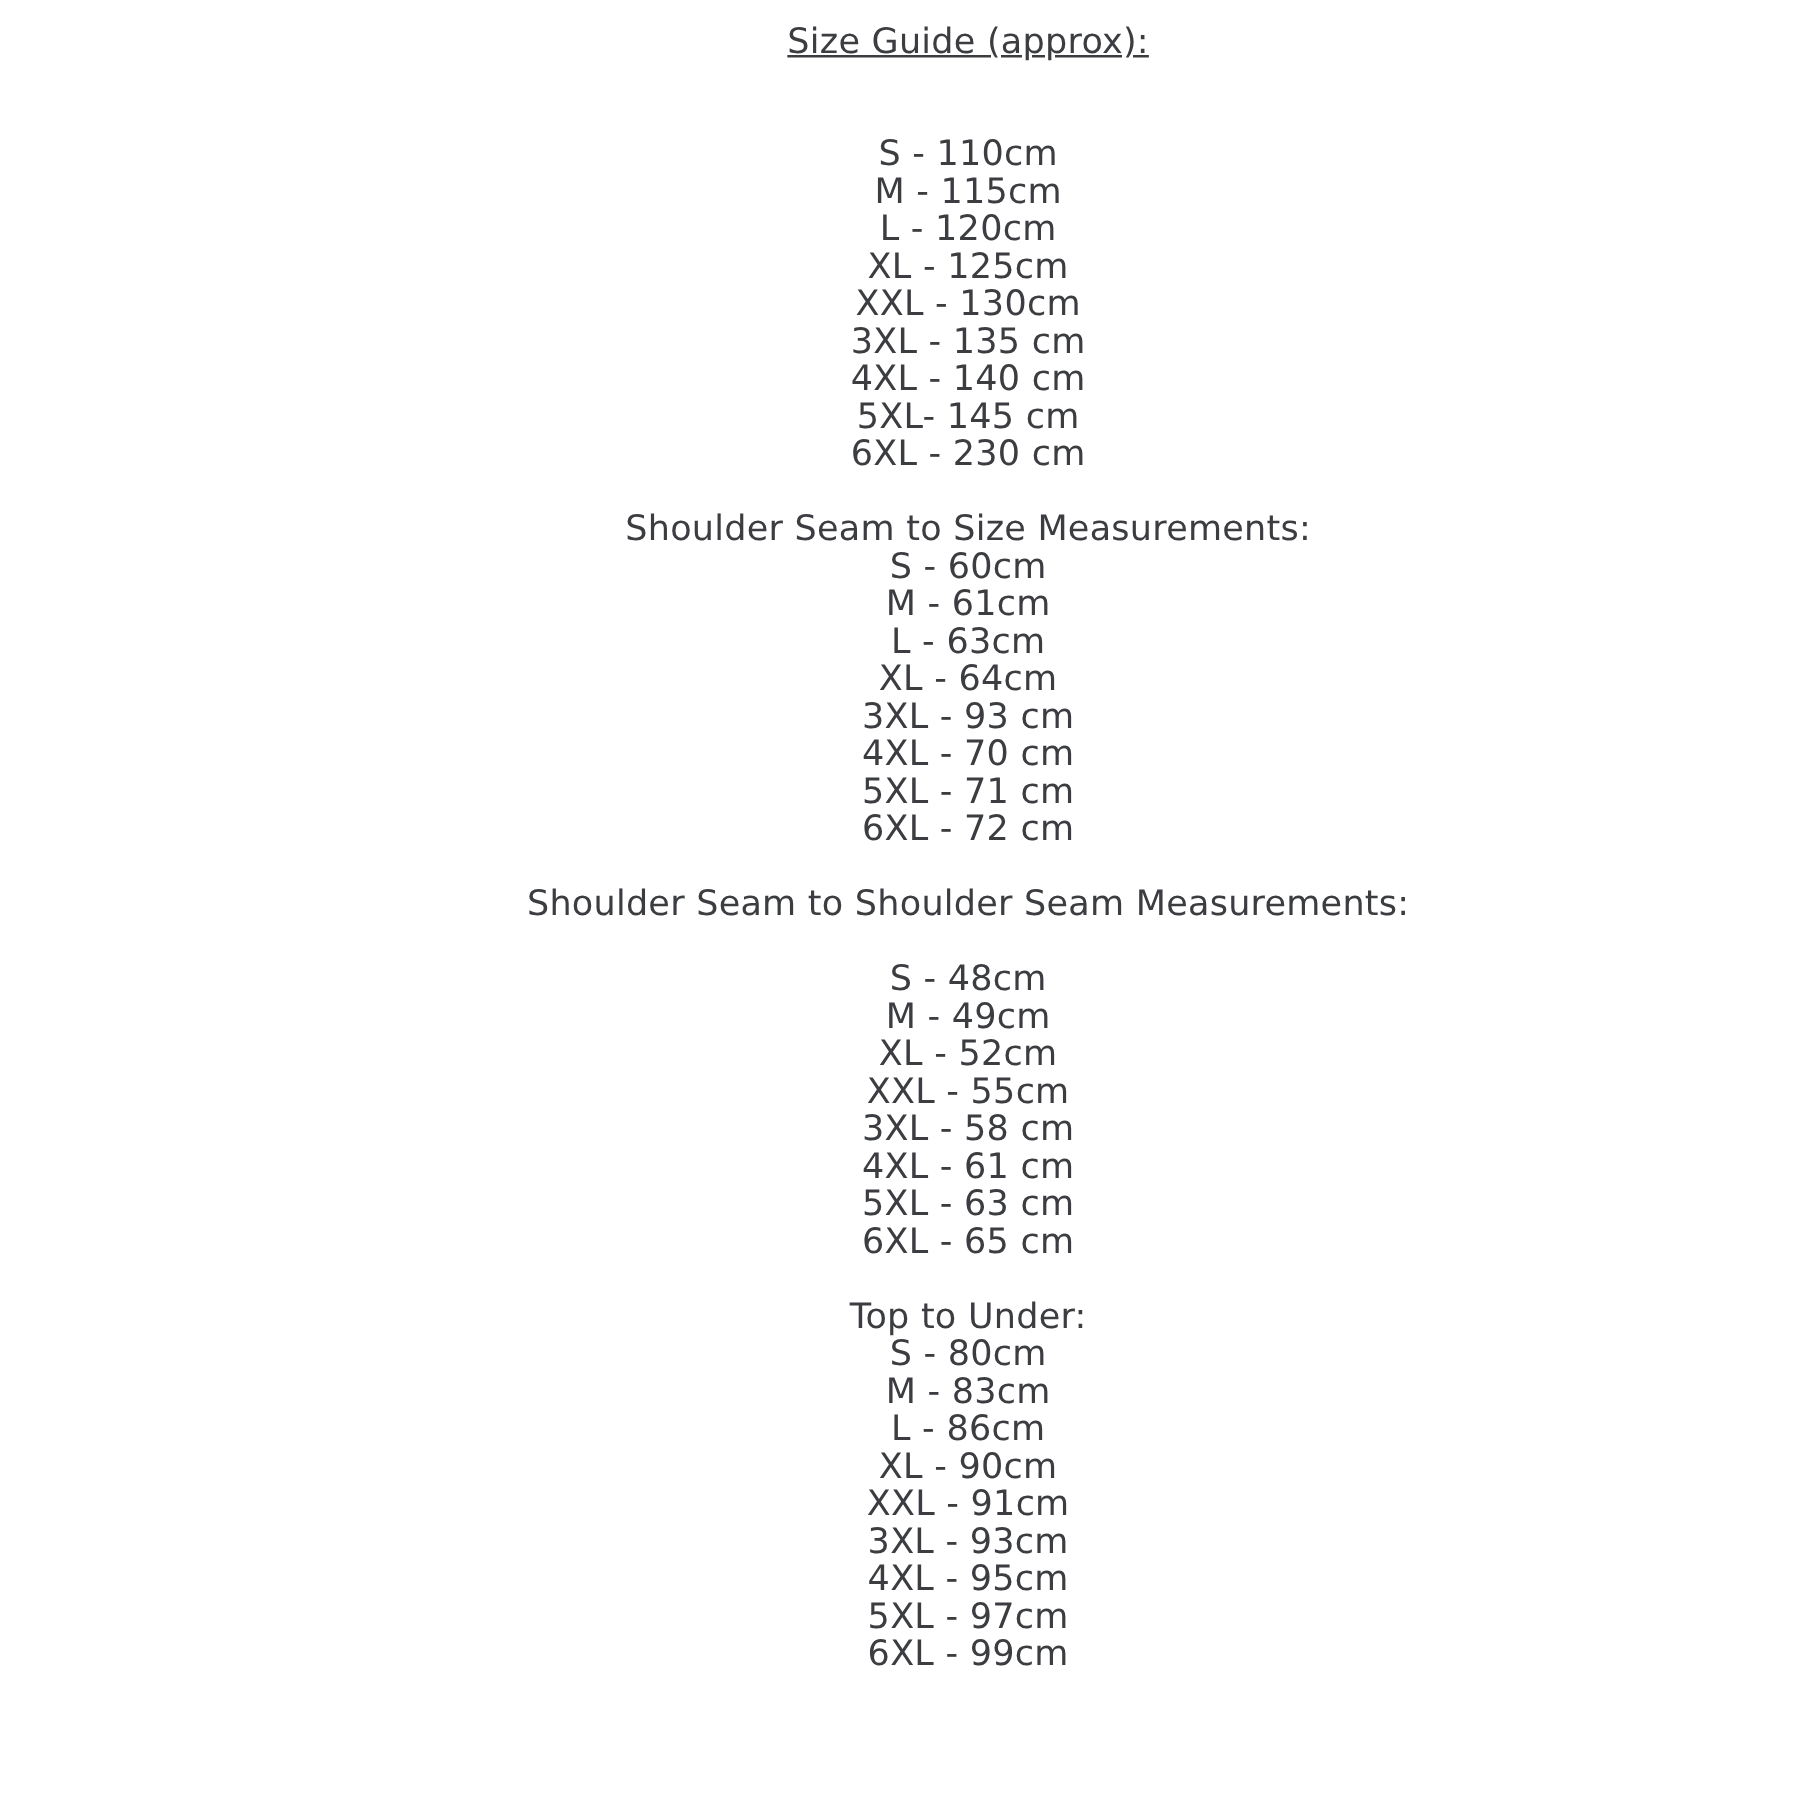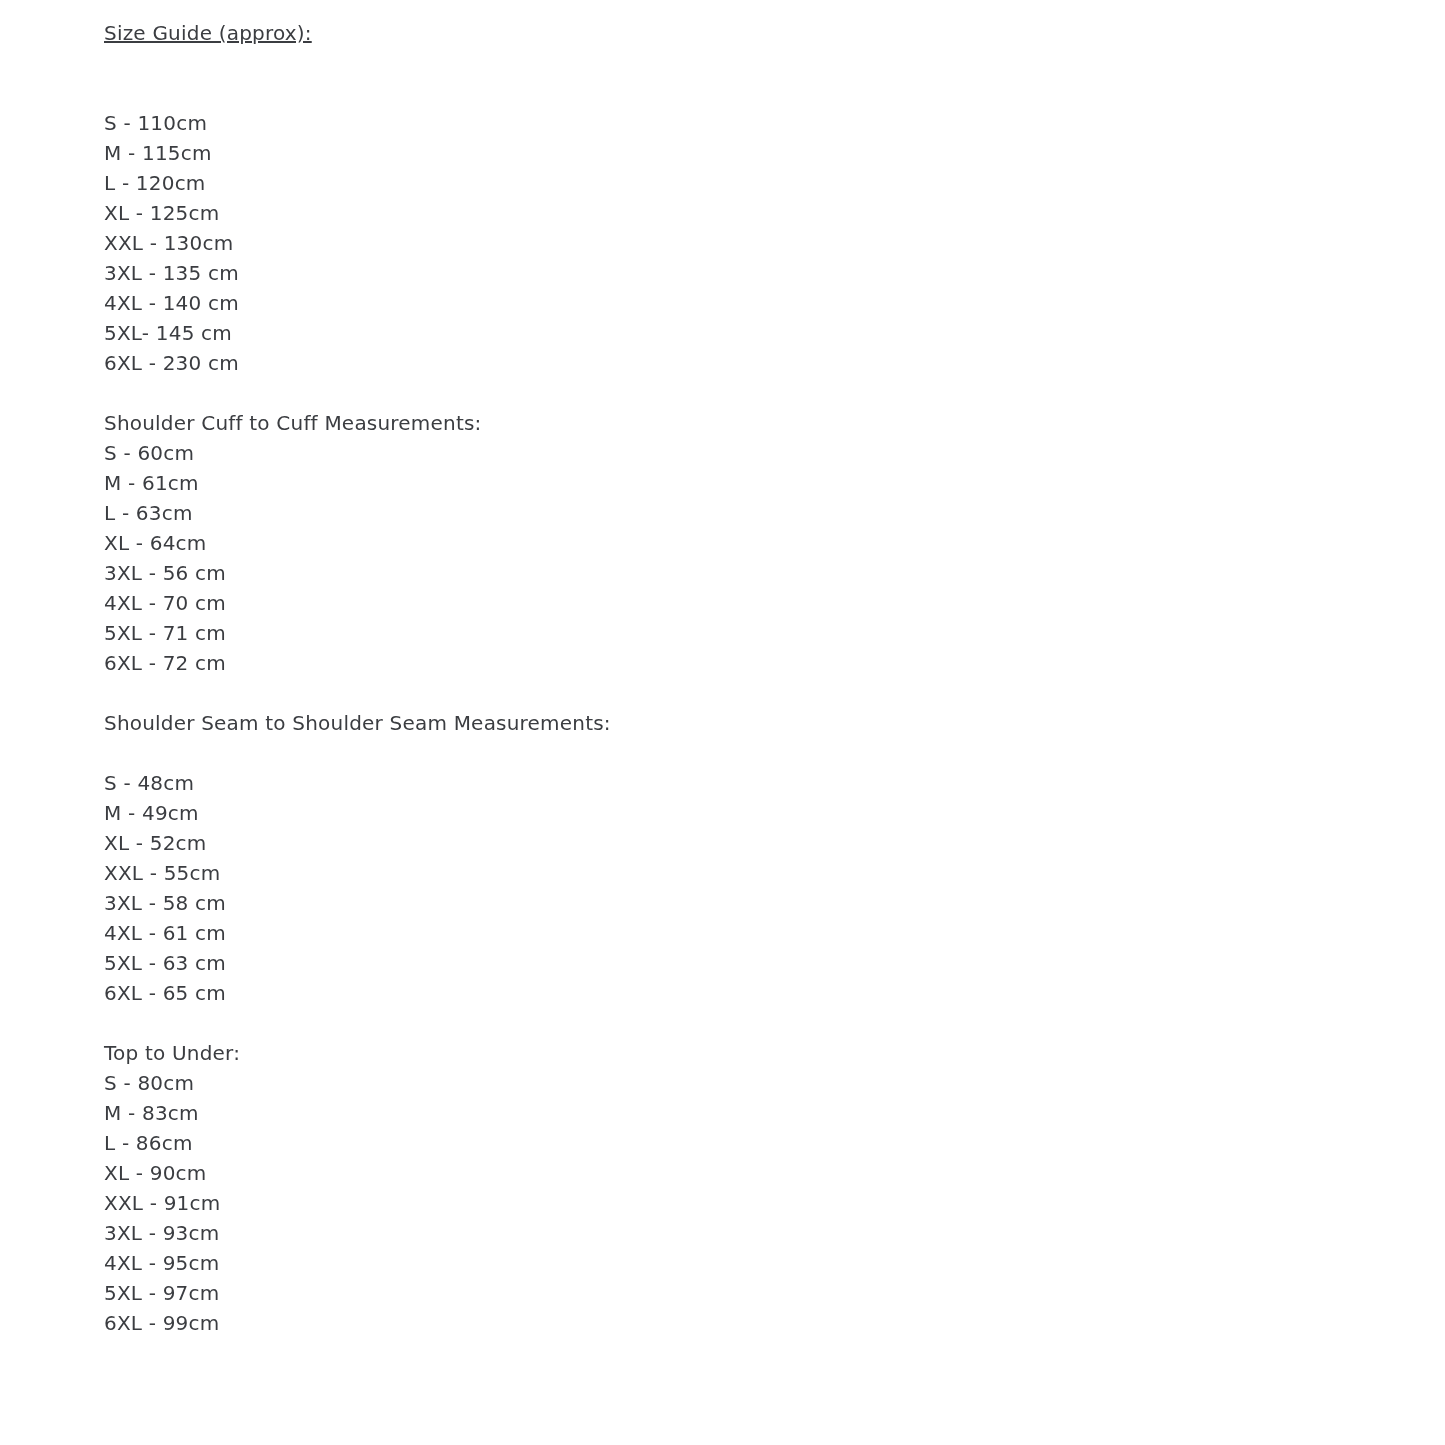--- a/index.html
+++ b/index.html
@@ -12,21 +12,22 @@
     height: 1445px;
     overflow: hidden;
     font-family: "DejaVu Sans", "Liberation Sans", sans-serif;
     color: #3b3d41;
   }
   .doc {
     position: absolute;
     top: 18px;
     left: 104px;
     right: 0;
-    font-size: 20px;
+    text-align: center;
+    font-size: 28px;
     line-height: 30px;
     letter-spacing: 0.2px;
   }
   .line {
     height: 30px;
     white-space: pre;
   }
   .blank {
     height: 30px;
   }
@@ -47,26 +48,26 @@
   <div class="line">M - 115cm</div>
   <div class="line">L - 120cm</div>
   <div class="line">XL - 125cm</div>
   <div class="line">XXL - 130cm</div>
   <div class="line">3XL - 135 cm</div>
   <div class="line">4XL - 140 cm</div>
   <div class="line">5XL- 145 cm</div>
   <div class="line">6XL - 230 cm</div>
   <div class="blank"></div>
 
-  <div class="line heading">Shoulder Cuff to Cuff Measurements:</div>
+  <div class="line heading">Shoulder Seam to Size Measurements:</div>
   <div class="line">S - 60cm</div>
   <div class="line">M - 61cm</div>
   <div class="line">L - 63cm</div>
   <div class="line">XL - 64cm</div>
-  <div class="line">3XL - 56 cm</div>
+  <div class="line">3XL - 93 cm</div>
   <div class="line">4XL - 70 cm</div>
   <div class="line">5XL - 71 cm</div>
   <div class="line">6XL - 72 cm</div>
   <div class="blank"></div>
 
   <div class="line heading">Shoulder Seam to Shoulder Seam Measurements:</div>
   <div class="blank"></div>
   <div class="line">S - 48cm</div>
   <div class="line">M - 49cm</div>
   <div class="line">XL - 52cm</div>

